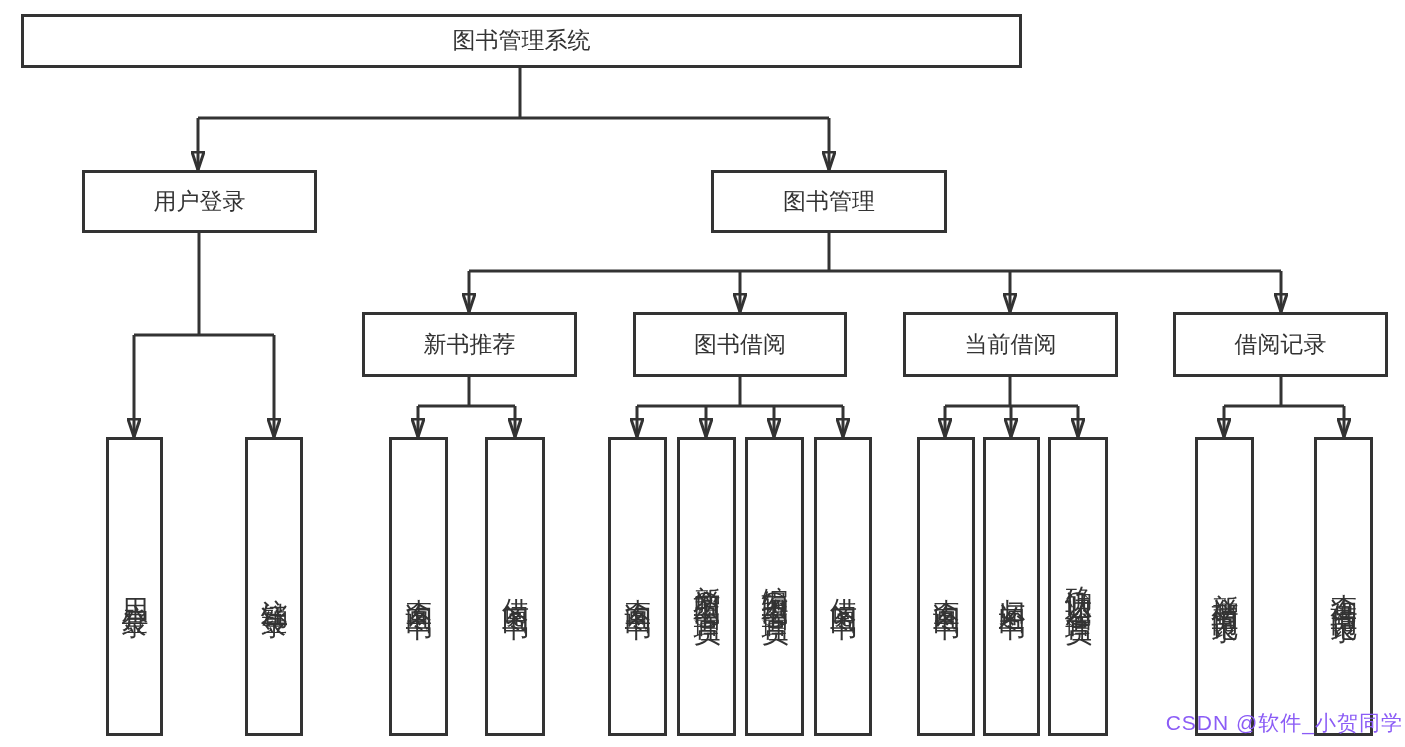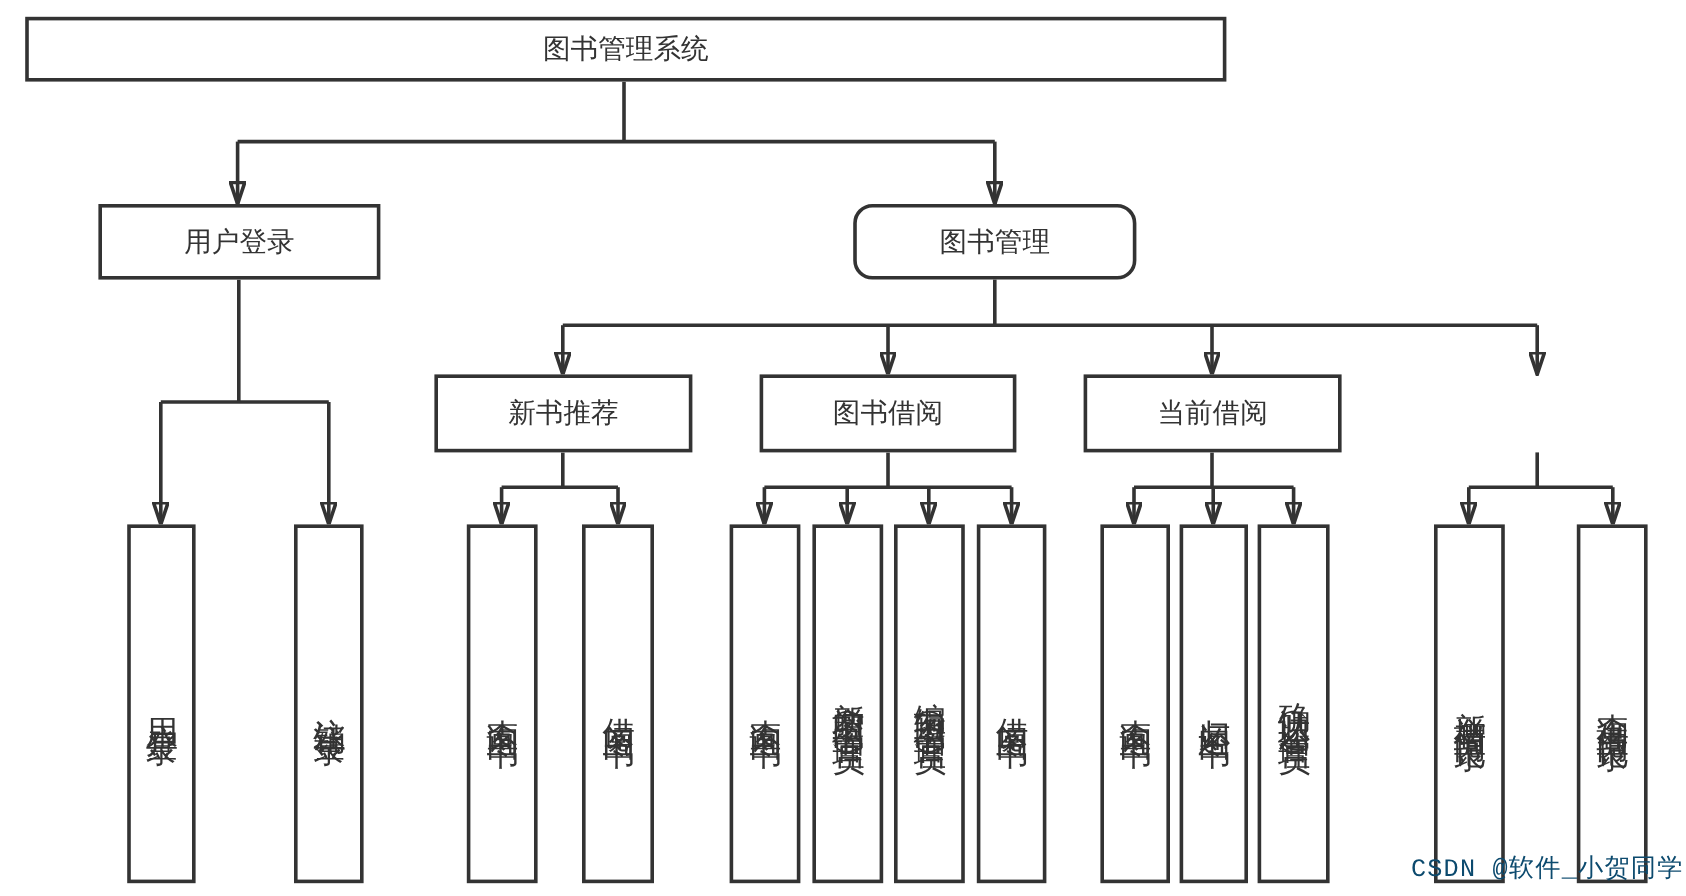--- a/index.html
+++ b/index.html
@@ -49,25 +49,24 @@
     line-height: 1;
     letter-spacing: 5px;
     color: #333333;
     white-space: nowrap;
   }
   #watermark {
     position: absolute;
     right: 14px;
     bottom: 10px;
     font-size: 21px;
-    color: #0c4a6e;
+    color: #8b5cf6;
     letter-spacing: 1px;
     z-index: 5;
     white-space: nowrap;
-    font-family: Liberation Mono, monospace;
   }
 </style>
 </head>
 <body>
 
 <div id="stage">
 
   <svg id="connector-svg" viewBox="0 0 1405 747" xmlns="http://www.w3.org/2000/svg">
     <defs>
       <marker id="arw" viewBox="0 0 20 14" refX="19" refY="7" markerWidth="20" markerHeight="14" orient="auto" markerUnits="userSpaceOnUse">
@@ -130,33 +129,36 @@
     </g>
   </svg>
 
   <div class="node" style="left:21px; top:14px; width:1001px; height:54px;">
     <span class="h-label">图书管理系统</span>
   </div>
 
   <div class="node" style="left:82px; top:170px; width:235px; height:63px;">
     <span class="h-label">用户登录</span>
   </div>
-  <div class="node" style="left:711px; top:170px; width:236px; height:63px;border-radius:16px;">
+  <div class="node" style="left:711px; top:170px; width:236px; height:63px;">
     <span class="h-label">图书管理</span>
   </div>
 
   <div class="node" style="left:633px; top:312px; width:214px; height:65px;">
     <span class="h-label">图书借阅</span>
   </div>
   <div class="node" style="left:362px; top:312px; width:215px; height:65px;">
     <span class="h-label">新书推荐</span>
   </div>
   <div class="node" style="left:903px; top:312px; width:215px; height:65px;">
     <span class="h-label">当前借阅</span>
   </div>
+  <div class="node" style="left:1173px; top:312px; width:215px; height:65px;">
+    <span class="h-label">借阅记录</span>
+  </div>
 
   <div class="node leaf" style="left:106px; width:57px;">
     <span class="v-label">用户登录</span>
   </div>
   <div class="node leaf" style="left:245px; width:58px;">
     <span class="v-label">注销登录</span>
   </div>
 
   <div class="node leaf" style="left:389px; width:59px;">
     <span class="v-label">查询图书</span>

